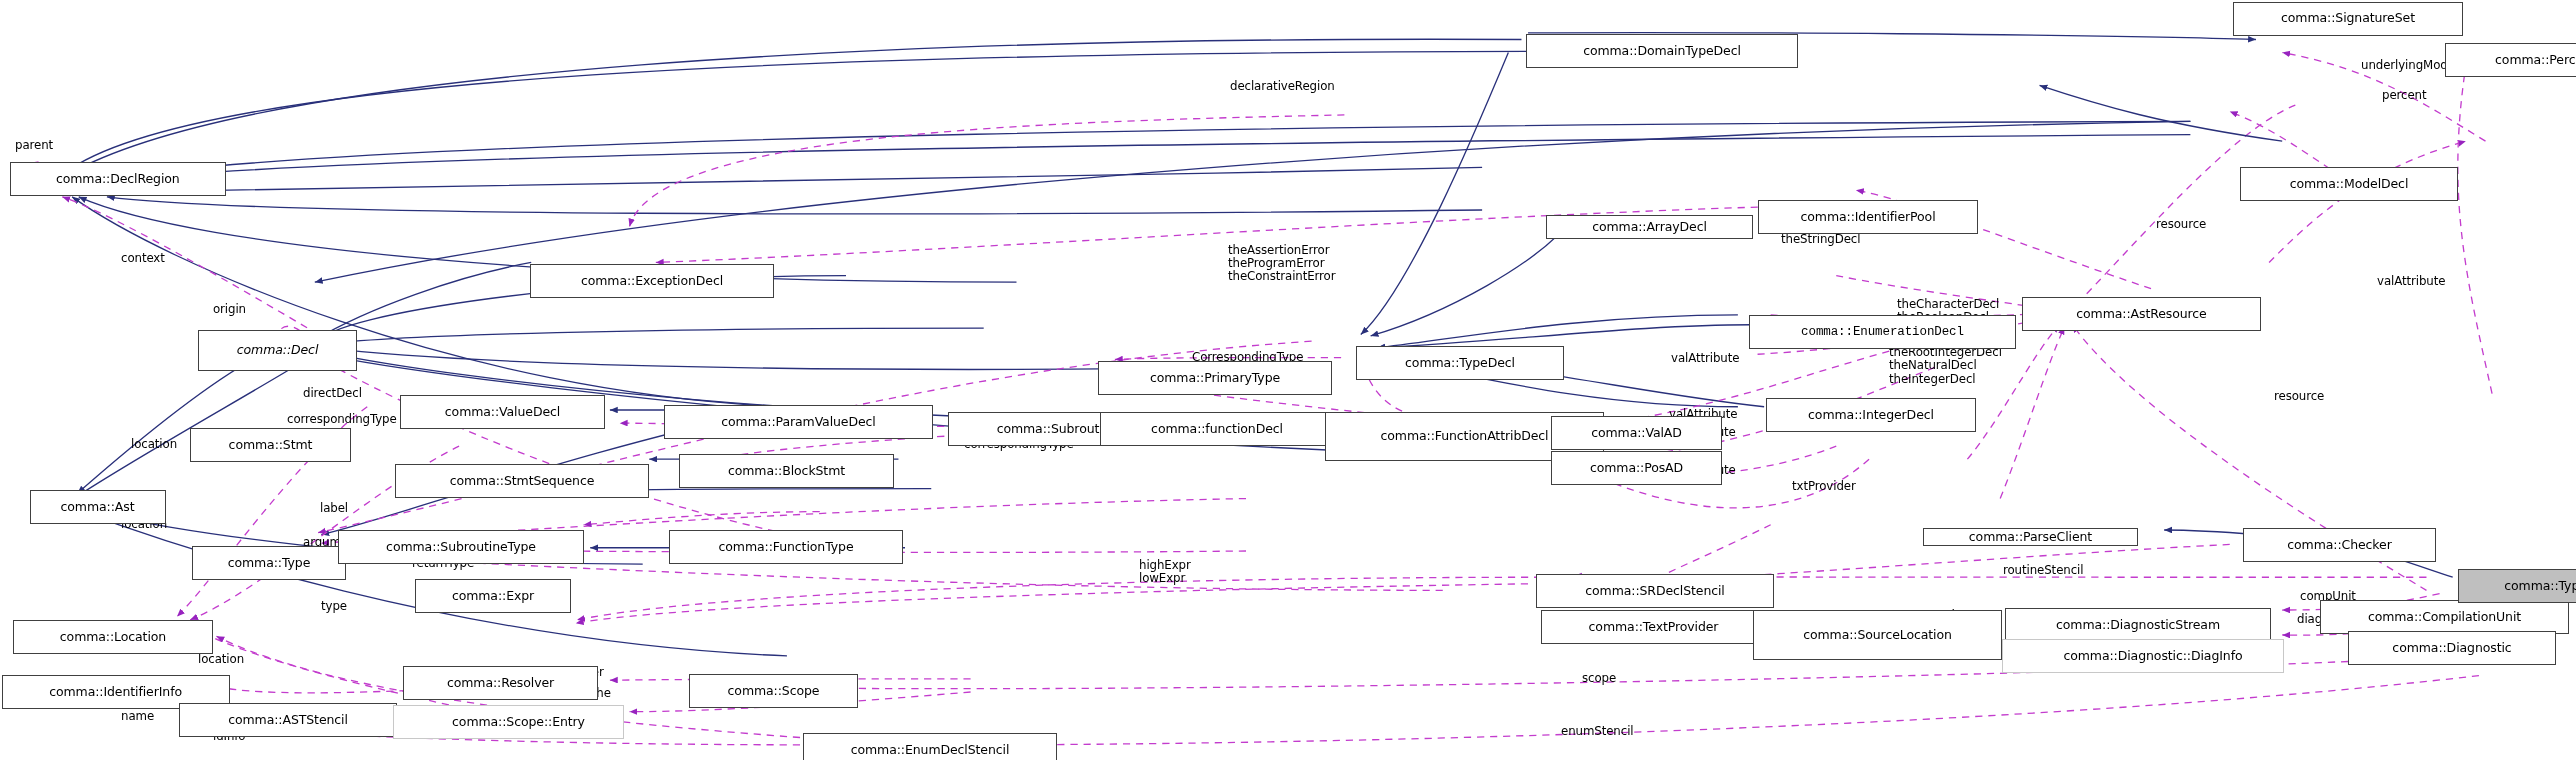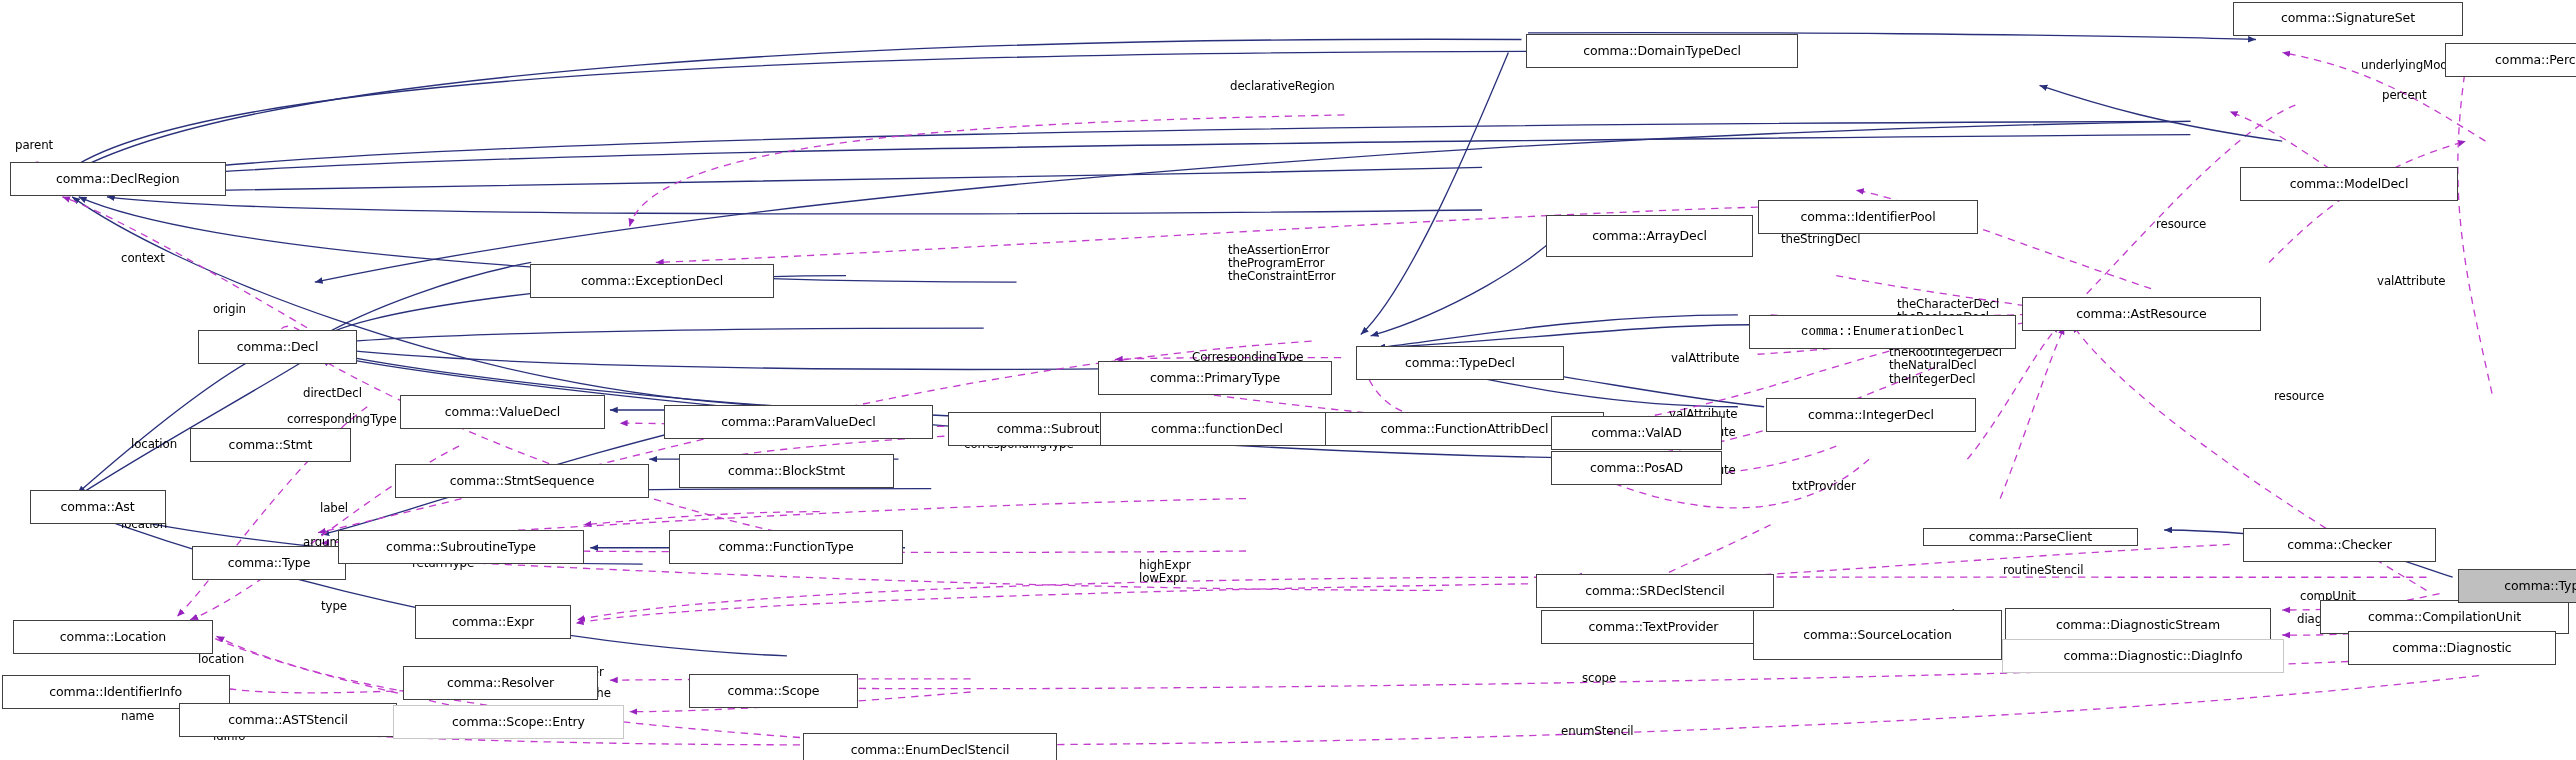--- a/index.html
+++ b/index.html
@@ -160,46 +160,46 @@
     <path class="usage" marker-end="url(#au)" d="M1250,780 C1120,780 1000,790 890,800"></path>
     <path class="usage" marker-end="url(#au)" d="M1480,1035 C1300,1035 1100,1035 930,1037"></path>
     <path class="usage" marker-end="url(#au)" d="M1480,1055 C1300,1070 1100,1085 960,1085"></path>
     <path class="inherit" marker-end="url(#ai)" d="M3340,185 C2400,200 1200,280 480,430"></path>
     <path class="usage" marker-end="url(#au)" d="M2050,175 C1600,185 1000,200 960,345"></path>
     <path class="usage" marker-end="url(#au)" d="M2700,315 C2200,330 1500,380 1000,400"></path>
   </svg>
 
   <div id="node-layer">
       <div class="node" style="left: 9.8px; top: 162px; width: 216px; height: 34px;">comma::DeclRegion</div>
-      <div class="node" style="left: 198px; top: 330px; width: 159px; height: 34px;">comma::Decl</div>
+      <div class="node" style="left: 198px; top: 330px; width: 159px; height: 41px; font-style: italic;">comma::Decl</div>
       <div class="node" style="left: 190px; top: 428px; width: 161px; height: 34px;">comma::Stmt</div>
       <div class="node" style="left: 29.5px; top: 490px; width: 136px; height: 34px;">comma::Ast</div>
       <div class="node" style="left: 192px; top: 546px; width: 154px; height: 34px;">comma::Type</div>
       <div class="node" style="left: 13px; top: 620px; width: 200px; height: 34px;">comma::Location</div>
       <div class="node" style="left: 1.6px; top: 675px; width: 228px; height: 34px; text-align: right;">comma::IdentifierInfo</div>
       <div class="node" style="left: 179px; top: 703px; width: 218px; height: 34px;">comma::ASTStencil</div>
       <div class="node" style="left: 530px; top: 264px; width: 244px; height: 34px;">comma::ExceptionDecl</div>
       <div class="node" style="left: 400px; top: 395px; width: 205px; height: 34px;">comma::ValueDecl</div>
       <div class="node" style="left: 395px; top: 464px; width: 254px; height: 34px;">comma::StmtSequence</div>
       <div class="node" style="left: 338px; top: 530px; width: 246px; height: 34px;">comma::SubroutineType</div>
-      <div class="node" style="left: 415px; top: 605px; width: 156px; height: 34px;">comma::Expr</div>
+      <div class="node" style="left: 415px; top: 579px; width: 156px; height: 34px;">comma::Expr</div>
       <div class="node" style="left: 403px; top: 666px; width: 195px; height: 34px;">comma::Resolver</div>
       <div class="node faded" style="left: 393px; top: 705px; width: 231px; height: 34px;">comma::Scope::Entry</div>
       <div class="node" style="left: 664px; top: 405px; width: 269px; height: 34px;">comma::ParamValueDecl</div>
       <div class="node" style="left: 679px; top: 454px; width: 215px; height: 34px;">comma::BlockStmt</div>
       <div class="node" style="left: 669px; top: 530px; width: 234px; height: 34px;">comma::FunctionType</div>
       <div class="node" style="left: 689px; top: 674px; width: 169px; height: 34px;">comma::Scope</div>
       <div class="node" style="left: 803px; top: 733px; width: 254px; height: 34px;">comma::EnumDeclStencil</div>
       <div class="node" style="left: 948px; top: 412px; width: 246px; height: 34px;">comma::SubroutineDecl</div>
       <div class="node" style="left: 1098px; top: 361px; width: 234px; height: 34px;">comma::PrimaryType</div>
       <div class="node" style="left: 1100px; top: 412px; width: 234px; height: 34px;">comma::functionDecl</div>
       <div class="node" style="left: 1356px; top: 346px; width: 208px; height: 34px;">comma::TypeDecl</div>
-      <div class="node" style="left: 1546px; top: 215px; width: 207px; height: 42px;">comma::ArrayDecl</div>
+      <div class="node" style="left: 1546px; top: 215px; width: 207px; height: 24px;">comma::ArrayDecl</div>
       <div class="node" style="left: 1526px; top: 34px; width: 272px; height: 34px;">comma::DomainTypeDecl</div>
-      <div class="node" style="left: 1325px; top: 412px; width: 279px; height: 34px;">comma::FunctionAttribDecl</div>
+      <div class="node" style="left: 1325px; top: 412px; width: 279px; height: 49px;">comma::FunctionAttribDecl</div>
       <div class="node" style="left: 1551px; top: 416px; width: 171px; height: 34px;">comma::ValAD</div>
       <div class="node" style="left: 1551px; top: 451px; width: 171px; height: 34px;">comma::PosAD</div>
       <div class="node" style="left: 1749px; top: 315px; width: 267px; height: 34px; font-family: Liberation Mono, monospace;">comma::EnumerationDecl</div>
       <div class="node" style="left: 1766px; top: 398px; width: 210px; height: 34px;">comma::IntegerDecl</div>
       <div class="node" style="left: 1758px; top: 200px; width: 220px; height: 34px;">comma::IdentifierPool</div>
       <div class="node" style="left: 2022px; top: 297px; width: 239px; height: 34px;">comma::AstResource</div>
       <div class="node" style="left: 2240px; top: 167px; width: 218px; height: 34px;">comma::ModelDecl</div>
       <div class="node" style="left: 2233px; top: 1.6px; width: 230px; height: 34px;">comma::SignatureSet</div>
       <div class="node" style="left: 2445px; top: 43px; width: 228px; height: 34px;">comma::PercentDecl</div>
       <div class="node" style="left: 1536px; top: 574px; width: 238px; height: 34px;">comma::SRDeclStencil</div>

